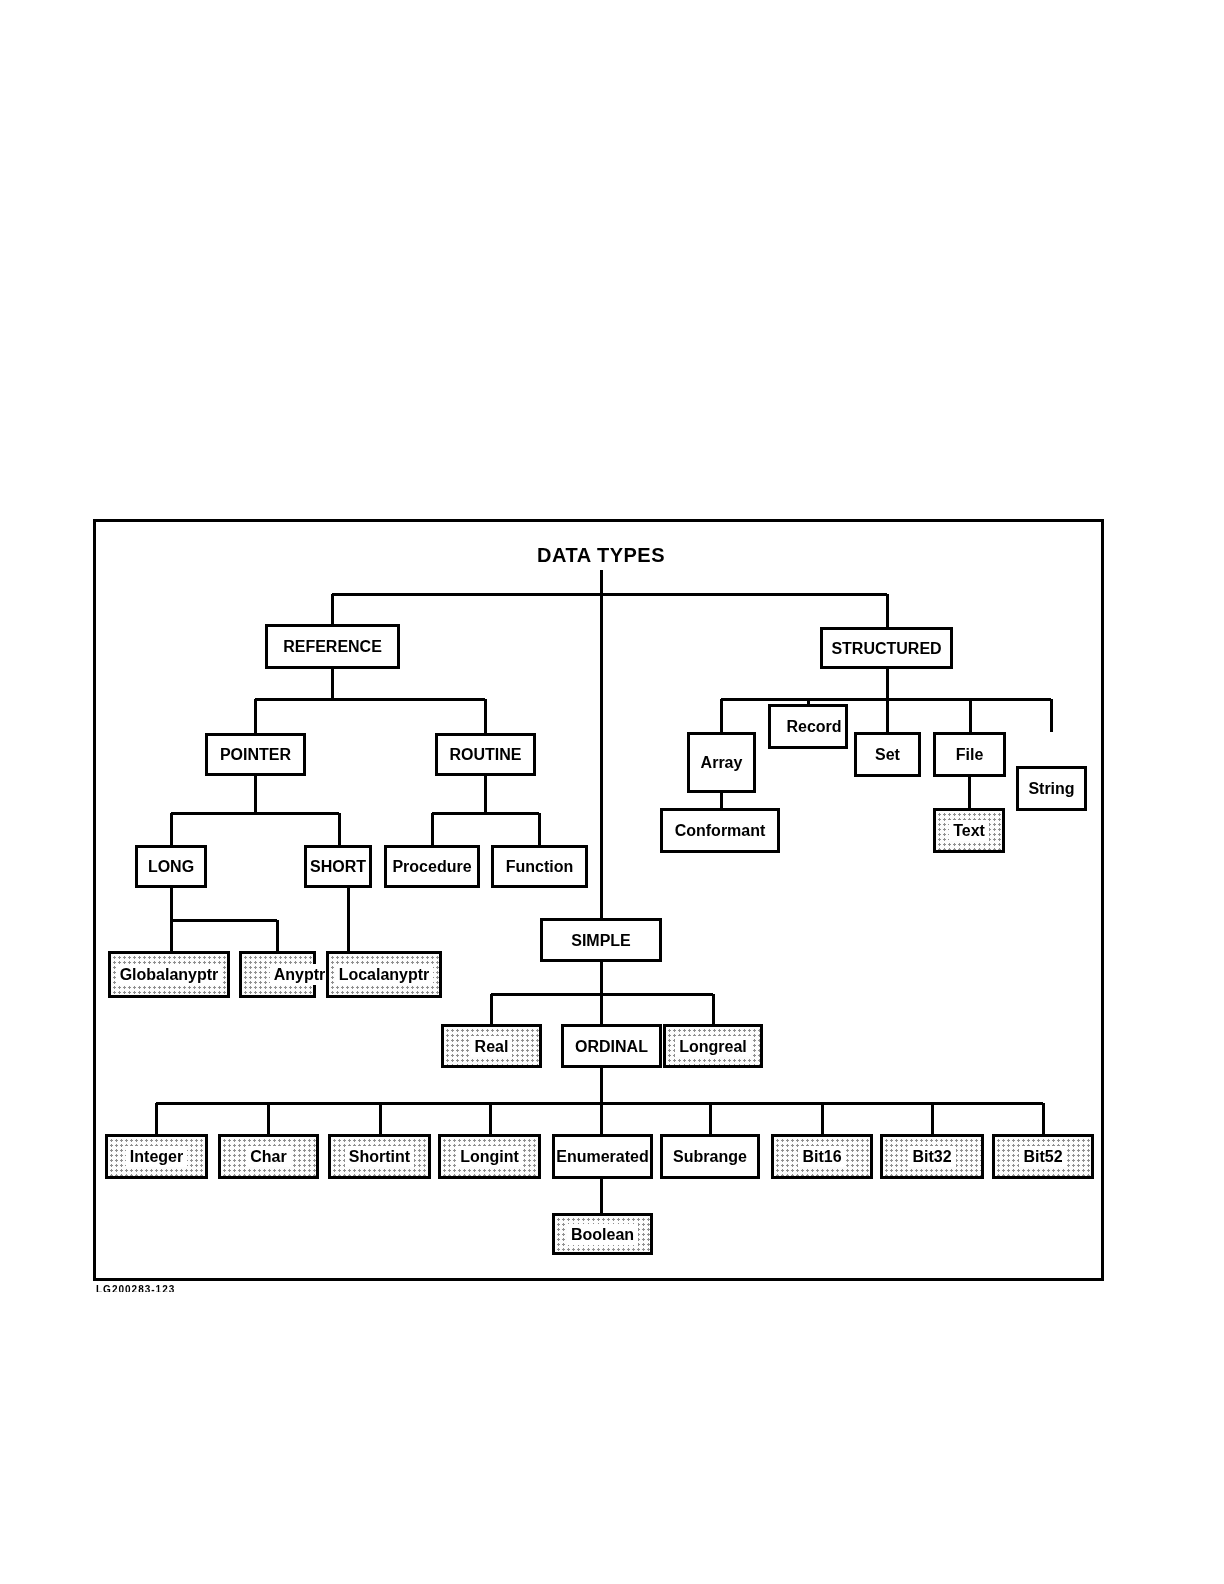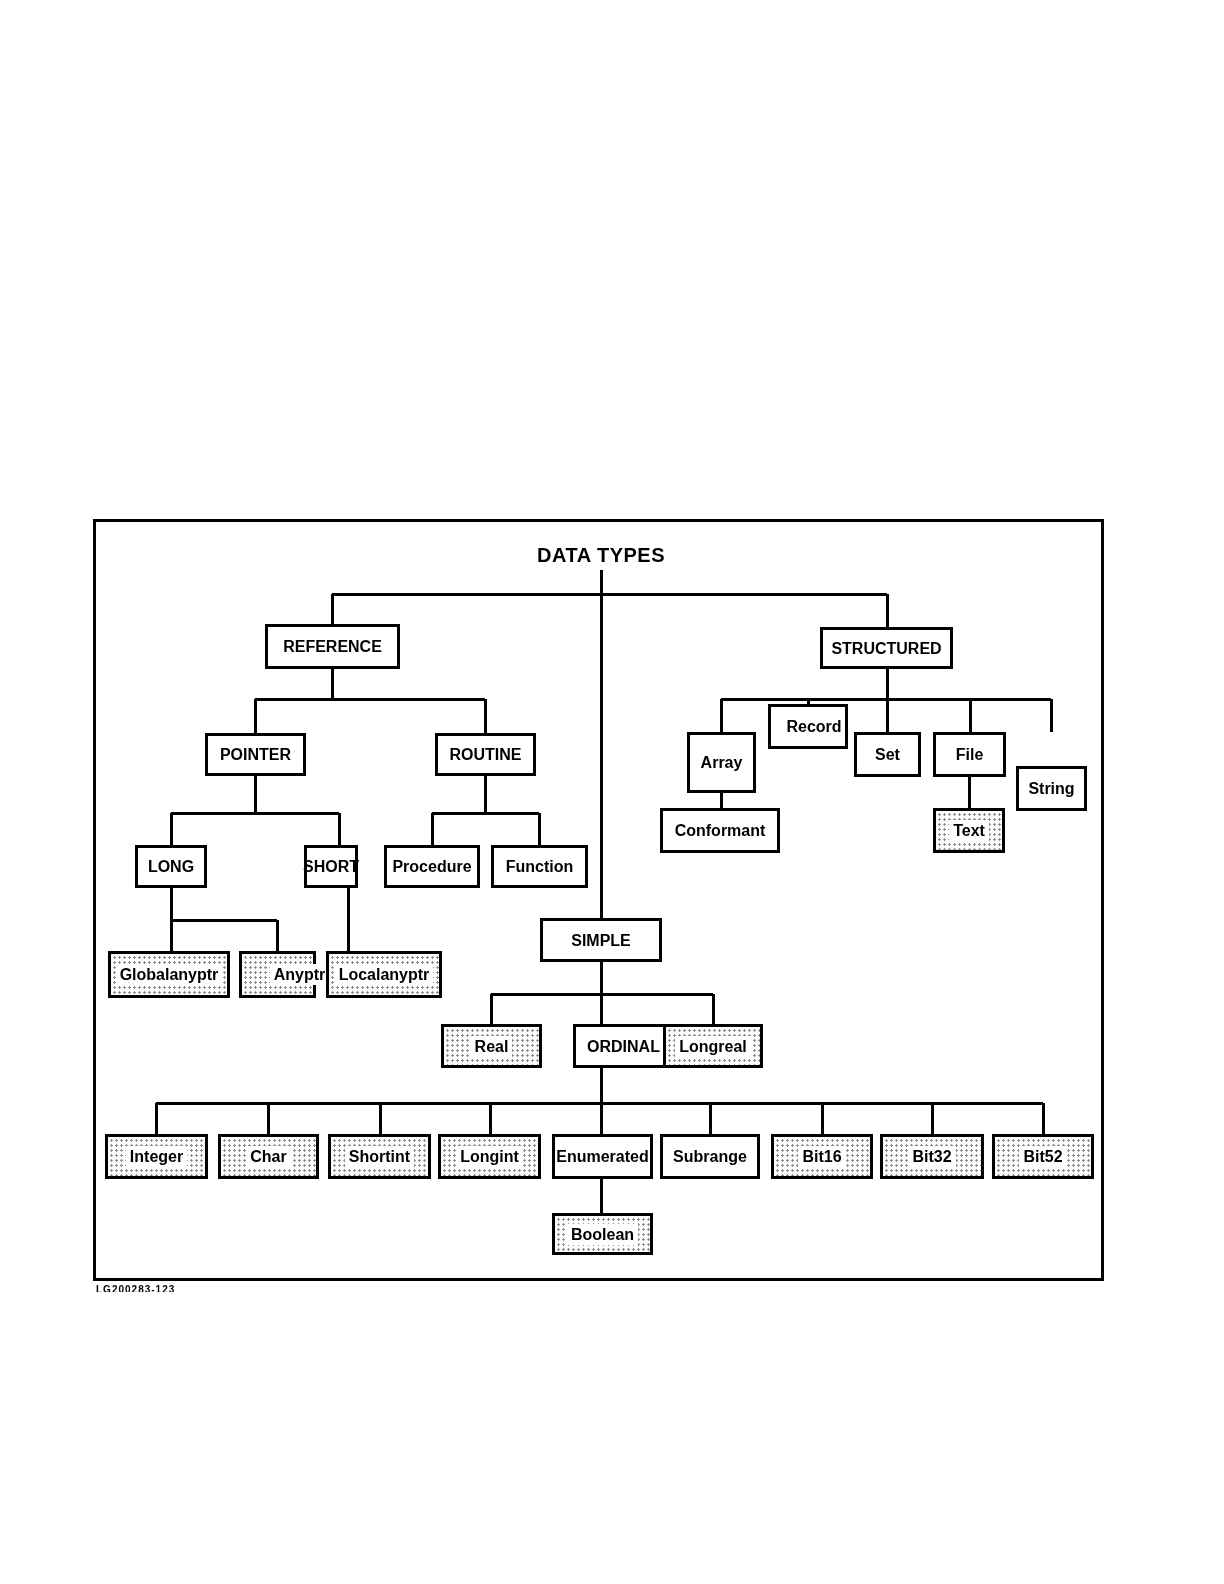--- a/index.html
+++ b/index.html
@@ -163,21 +163,21 @@
       </div>
       <div class="node" style="left: 660px; top: 808px; width: 120px; height: 45px;">
         <span class="lbl">Conformant</span>
       </div>
       <div class="node shaded" style="left: 933px; top: 808px; width: 72px; height: 45px; justify-content: center;">
         <span class="lbl">Text</span>
       </div>
       <div class="node" style="left: 135px; top: 845px; width: 72px; height: 43px;">
         <span class="lbl">LONG</span>
       </div>
-      <div class="node" style="left: 304px; top: 845px; width: 54px; height: 43px;">
+      <div class="node" style="left: 304px; top: 845px; width: 68px; height: 43px;">
         <span class="lbl">SHORT</span>
       </div>
       <div class="node" style="left: 384px; top: 845px; width: 96px; height: 43px;">
         <span class="lbl">Procedure</span>
       </div>
       <div class="node" style="left: 491px; top: 845px; width: 97px; height: 43px;">
         <span class="lbl">Function</span>
       </div>
       <div class="node shaded" style="left: 108px; top: 951px; width: 122px; height: 47px;">
         <span class="lbl">Globalanyptr</span>
@@ -187,21 +187,21 @@
       </div>
       <div class="node shaded" style="left: 326px; top: 951px; width: 116px; height: 47px;">
         <span class="lbl">Localanyptr</span>
       </div>
       <div class="node" style="left: 540px; top: 918px; width: 122px; height: 44px;">
         <span class="lbl">SIMPLE</span>
       </div>
       <div class="node shaded" style="left: 441px; top: 1024px; width: 101px; height: 44px;">
         <span class="lbl">Real</span>
       </div>
-      <div class="node" style="left: 573px; top: 1024px; width: 101px; height: 44px;">
+      <div class="node" style="left: 561px; top: 1024px; width: 101px; height: 44px;">
         <span class="lbl">ORDINAL</span>
       </div>
       <div class="node shaded" style="left: 663px; top: 1024px; width: 100px; height: 44px;">
         <span class="lbl">Longreal</span>
       </div>
       <div class="node shaded" style="left: 105px; top: 1134px; width: 103px; height: 45px;">
         <span class="lbl">Integer</span>
       </div>
       <div class="node shaded" style="left: 218px; top: 1134px; width: 101px; height: 45px;">
         <span class="lbl">Char</span>

